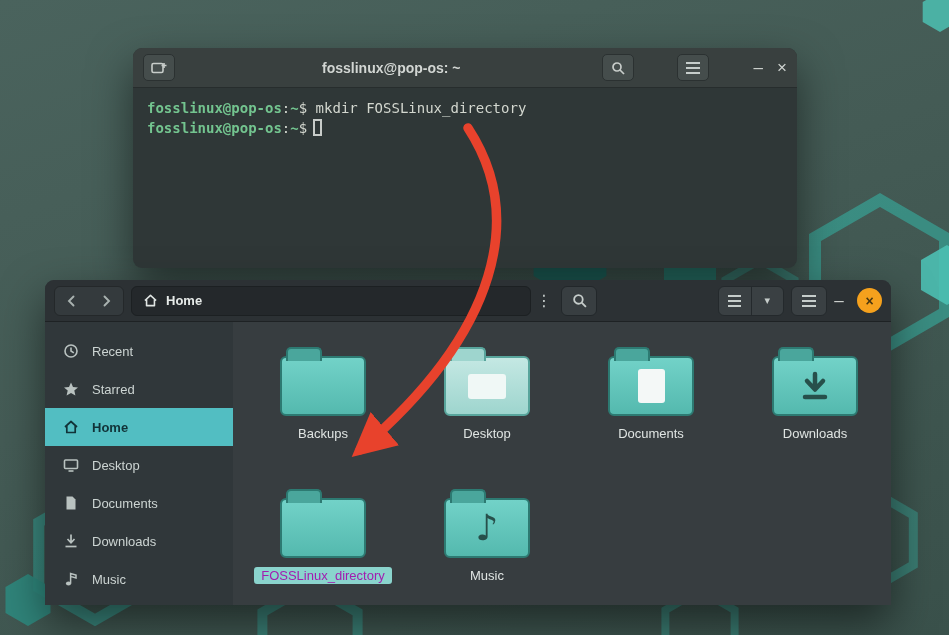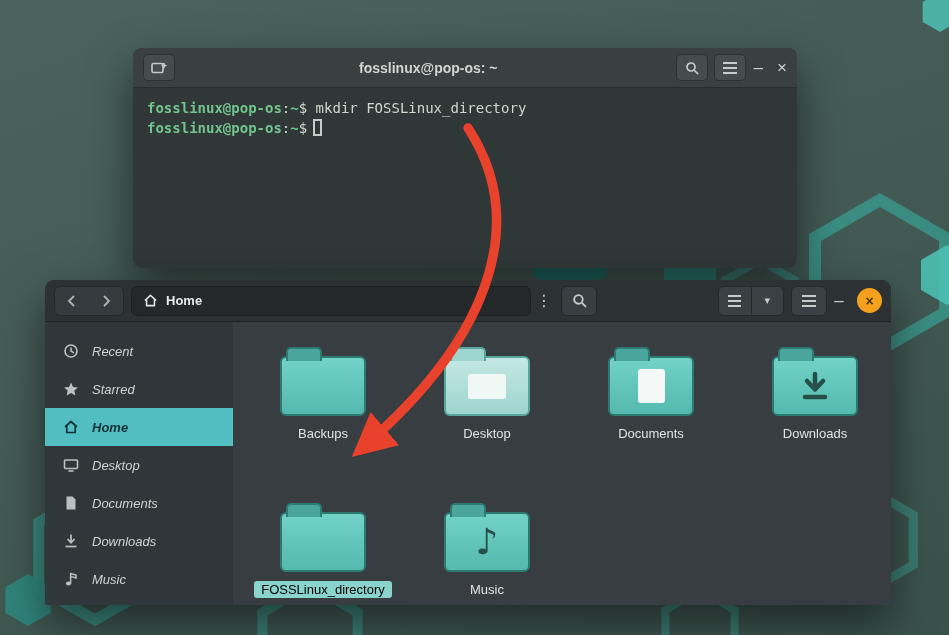--- a/index.html
+++ b/index.html
@@ -10,21 +10,21 @@
     background:linear-gradient(160deg,#4a635d 0%,#445b55 45%,#3a514b 100%);
   }
   
   .wallpaper { position:absolute; inset:0; z-index:0; pointer-events:none; }
 
   
   .window { position:absolute; box-shadow:0 18px 44px rgba(0,0,0,.5); border-radius:9px 9px 0 0; }
 
   
   .terminal { left:133px; top:48px; width:664px; height:220px; background:#2f3737; border-radius:9px; z-index:2; }
-  .term-titlebar { height:40px; background:#39403f; border-radius:9px 9px 0 0; display:flex; align-items:center; padding:0 10px; border-bottom:1px solid #272d2d; }
+  .term-titlebar { height:40px; background:#39403f; border-radius:9px 9px 0 0; display:flex; align-items:center; padding:0 10px; border-bottom:1px solid #272d2d;gap:37px; }
   .term-btn { width:32px; height:27px; background:#454d4c; border:1px solid #2b3131; border-radius:5px; display:flex; align-items:center; justify-content:center; margin-right:6px; }
   .term-title { flex:1; text-align:center; color:#d2d6d3; font-weight:bold; font-size:14px; }
   .term-winctl { display:flex; align-items:center; gap:14px; margin-left:8px; color:#cfd3d0; }
   .term-winctl .plain { font-size:17px; line-height:1; cursor:default; }
   .term-body { padding:10px 14px; font-family:"DejaVu Sans Mono","Liberation Mono",monospace; font-size:14px; line-height:20px; color:#d3d7cf; white-space:pre; }
   .p-user { color:#73c48f; font-weight:bold; }
   .p-path { color:#73c48f; font-weight:bold; }
   .p-dim  { color:#d3d7cf; }
   .cursor-box { display:inline-block; width:9px; height:17px; border:2px solid #c8ccc9; vertical-align:-3px; margin-left:6px; }
 
@@ -43,36 +43,36 @@
   .viewbtn .half { flex:1; display:flex; align-items:center; justify-content:center; height:100%; }
   .viewbtn .divider { width:1px; background:#24292c; height:100%; }
   .viewbtn .caret { font-size:11px; color:#c6cdcb; }
   .hamb { width:36px; background:#3a4043; border:1px solid #24292c; margin-left:7px; }
   .bars { width:14px; height:12px; background:repeating-linear-gradient(#c6cdcb 0 2px, transparent 2px 5px); }
   .mini { width:24px; font-size:17px; color:#cfd3d0; }
   .closebtn { width:25px; height:25px; border-radius:50%; background:#f5a11d; color:#4a3811; font-weight:bold; font-size:14px; display:flex; align-items:center; justify-content:center; margin-left:6px; }
 
   .files-body { display:flex; height:calc(100% - 42px); }
   .sidebar { width:188px; background:#30373a; padding-top:10px; flex:none; }
-  .side-item { height:38px; display:flex; align-items:center; gap:13px; padding:0 18px; color:#ccd4d2; font-size:13px;font-style:italic; }
+  .side-item { height:38px; display:flex; align-items:center; gap:13px; padding:0 18px; color:#ccd4d2; font-size:13px; }
   .side-item svg { flex:none; }
   .side-item.selected { background:#52bec2; color:#113338; font-weight:bold; }
 
   .main { flex:1; position:relative; overflow:hidden; }
-  .grid { display:grid; grid-template-columns:repeat(4,164px); grid-auto-rows:128px; row-gap:28px; padding:24px 0 0 8px; }
+  .grid { display:grid; grid-template-columns:repeat(4,164px); grid-auto-rows:128px; row-gap:14px; padding:24px 0 0 8px; }
   .cell { display:flex; flex-direction:column; align-items:center; }
   .folder { position:relative; width:86px; height:60px; margin-top:10px; margin-bottom:9px;
             background:linear-gradient(#72d2c8,#54b9ae); border:2px solid #2d7a72; border-radius:6px;
             display:flex; align-items:center; justify-content:center; }
   .folder::before { content:""; position:absolute; top:-11px; left:4px; width:32px; height:12px;
             background:#4aa69c; border:2px solid #2d7a72; border-bottom:none; border-radius:5px 5px 0 0; }
   .folder.light { background:linear-gradient(#c4e8e3,#9ed5ce); border-color:#58a59c; }
   .folder.light::before { background:#9ed5ce; border-color:#58a59c; }
   .flabel { font-size:13px; color:#dfe4e2; padding:1px 7px; border-radius:3px; max-width:160px; text-align:center; }
-  .flabel.sel { background:#8ad4cd; color:#000000; }
+  .flabel.sel { background:#8ad4cd; color:#a21caf; }
   .glyph-screen { width:38px; height:25px; background:#f0f8f6; border-radius:3px; }
   .glyph-doc { width:27px; height:34px; background:#f4f8f7; border-radius:3px; }
   .glyph-note { font-size:36px; color:#27504b; line-height:1; font-family:"DejaVu Sans",sans-serif; }
   .glyph-cam { position:relative; width:36px; height:25px; background:#27504b; border-radius:4px; display:flex; align-items:center; justify-content:center; }
   .glyph-cam::before { content:""; position:absolute; top:-5px; left:5px; width:12px; height:6px; background:#27504b; border-radius:2px 2px 0 0; }
   .glyph-cam .lens { width:13px; height:13px; border-radius:50%; background:#bfe9e3; }
 
   .statusbar { position:absolute; right:0; bottom:0; height:24px; background:#24282a; border-radius:5px 0 0 0;
                display:flex; align-items:center; padding:0 13px; font-size:12.5px; color:#d4d9d7; z-index:4; }
 

